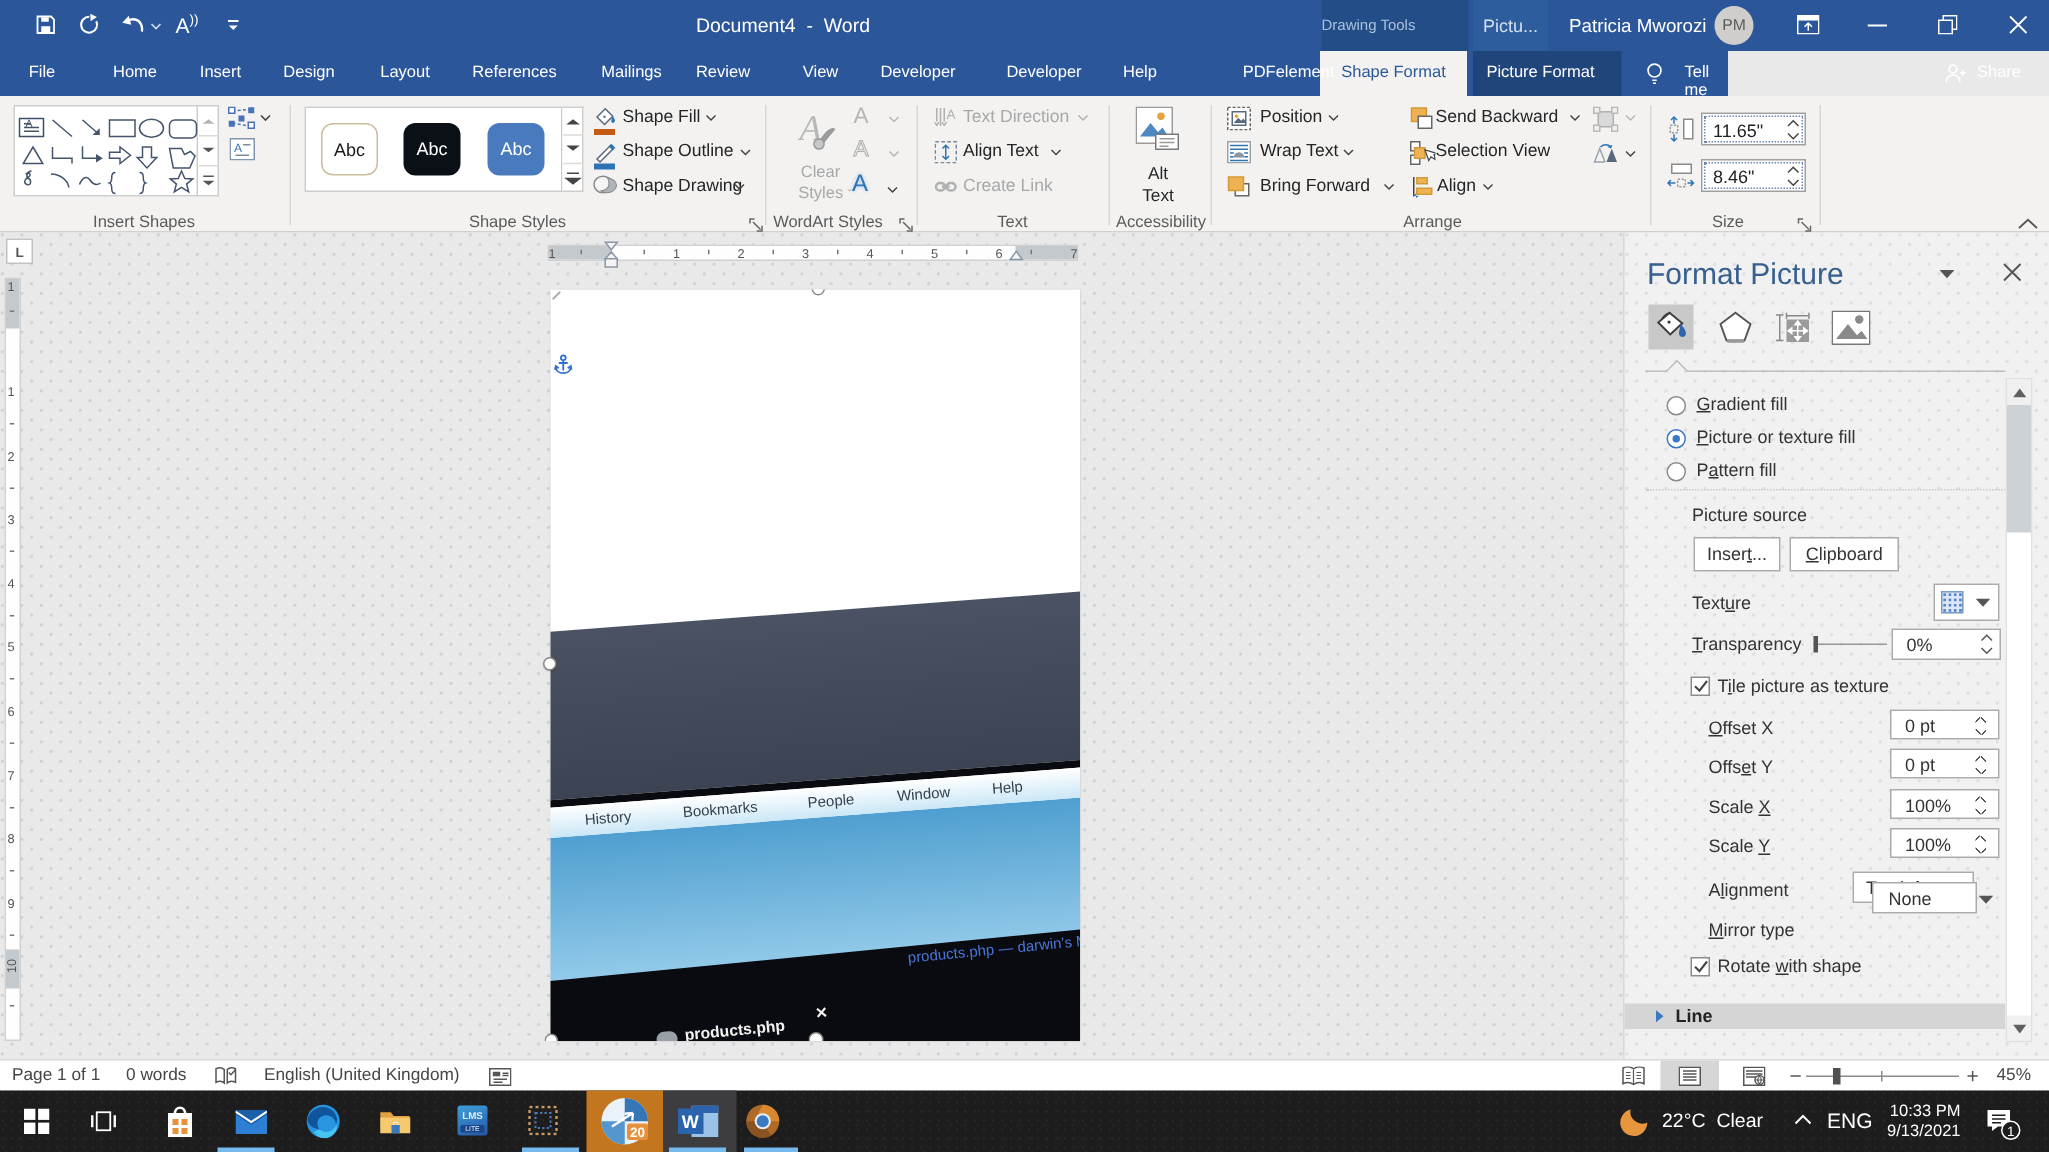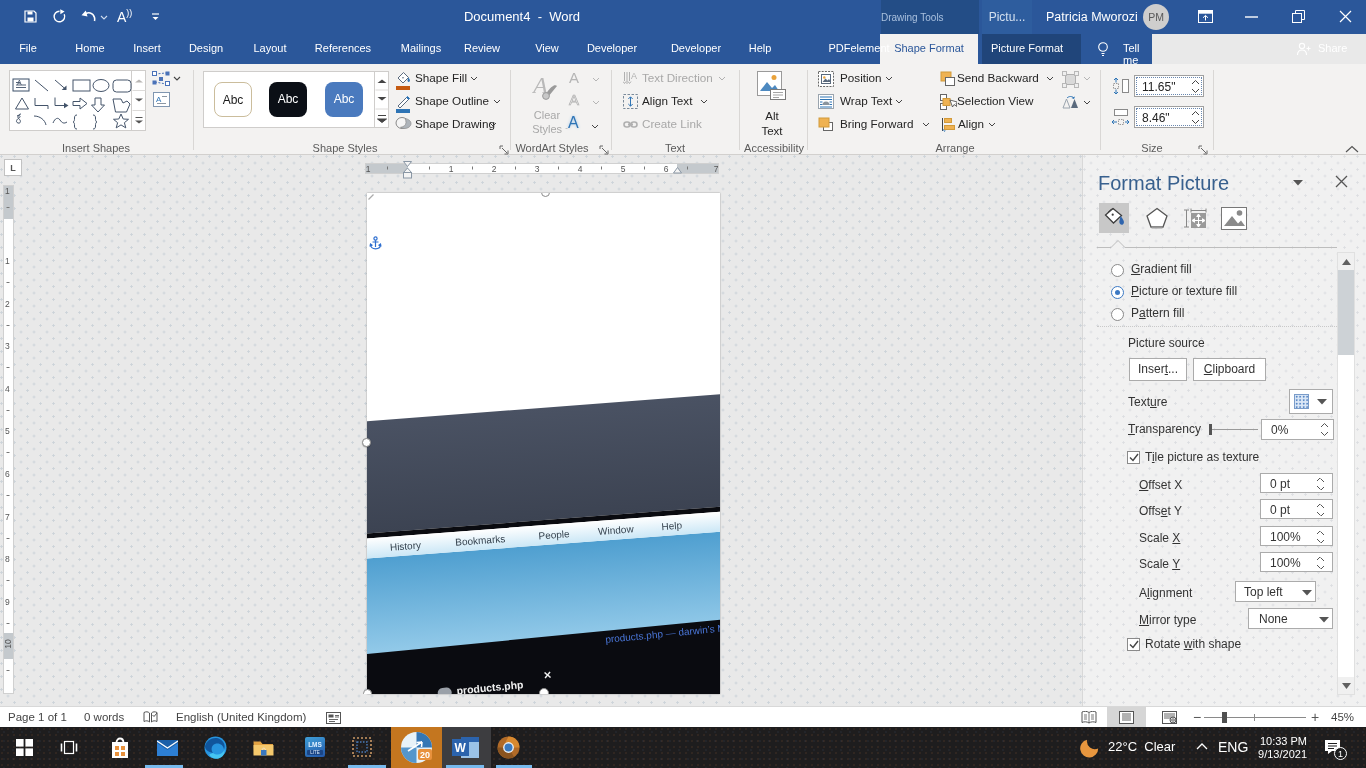--- a/index.html
+++ b/index.html
@@ -564,31 +564,37 @@
     </div>
   <div class="abs spin" style="left:177px;top:397px">
       <span>100%</span>
     </div>
   <div class="abs" style="left:152px;top:426px;width:81px;height:21px;background:#fff;border:1px solid #ababab">
       <span class="abs" style="left:8px;top:3px">Top left</span>
       <svg class="abs" style="left:66px;top:8px" width="10" height="6" viewBox="0 0 10 6">
         <path d="M0 0l5 5.5L10 0z" fill="#555"></path>
       </svg>
     </div>
-  <div class="abs" style="left:165px;top:453px;width:85px;height:21px;background:#fff;border:1px solid #ababab">
+  <div class="abs" style="left:165px;top:433px;width:70px;height:21px;background:#fff;border:1px solid #ababab">
       <span class="abs" style="left:10px;top:3px">None</span>
       <svg class="abs" style="left:70px;top:8px" width="10" height="6" viewBox="0 0 10 6">
         <path d="M0 0l5 5.5L10 0z" fill="#555"></path>
       </svg>
     </div>
   <div class="abs" style="left:44px;top:483px;width:13px;height:13px;background:#fff;border:1px solid #8a8a8a"></div>
   <svg class="abs" style="left:46px;top:485px" width="10" height="9" viewBox="0 0 10 9">
       <path d="M1 4.5L4 7.5 9 1" fill="none" stroke="#444" stroke-width="1.4"></path>
     </svg>
   <div class="abs" style="left:62px;top:482px">Rotate <u>w</u>ith shape</div>
+  <div class="abs" style="left:0;top:514px;width:254px;height:17px;background:#d5d5d5">
+    <svg class="abs" style="left:20px;top:4px" width="7" height="9" viewBox="0 0 7 9">
+        <path d="M1 0.5l5 4-5 4z" fill="#3b78c3"></path>
+      </svg>
+    <span class="abs" style="left:34px;top:1px;font-weight:bold;color:#222">Line</span>
+  </div>
   <div class="abs" style="left:254px;top:97px;width:18px;height:443px;background:#fff;border:1px solid #e0e0e0">
     <div class="abs" style="left:0;top:0;width:16px;height:17px;background:#f0f0f0"></div>
     <svg class="abs" style="left:4px;top:6px" width="9" height="6" viewBox="0 0 9 6">
         <path d="M4.5 0L9 6H0z" fill="#606060"></path>
       </svg>
     <div class="abs" style="left:0;top:17px;width:16px;height:85px;background:#cdd2d6"></div>
     <div class="abs" style="left:0;top:424px;width:16px;height:17px;background:#f0f0f0"></div>
     <svg class="abs" style="left:4px;top:430px" width="9" height="6" viewBox="0 0 9 6">
         <path d="M4.5 6L9 0H0z" fill="#606060"></path>
       </svg>

